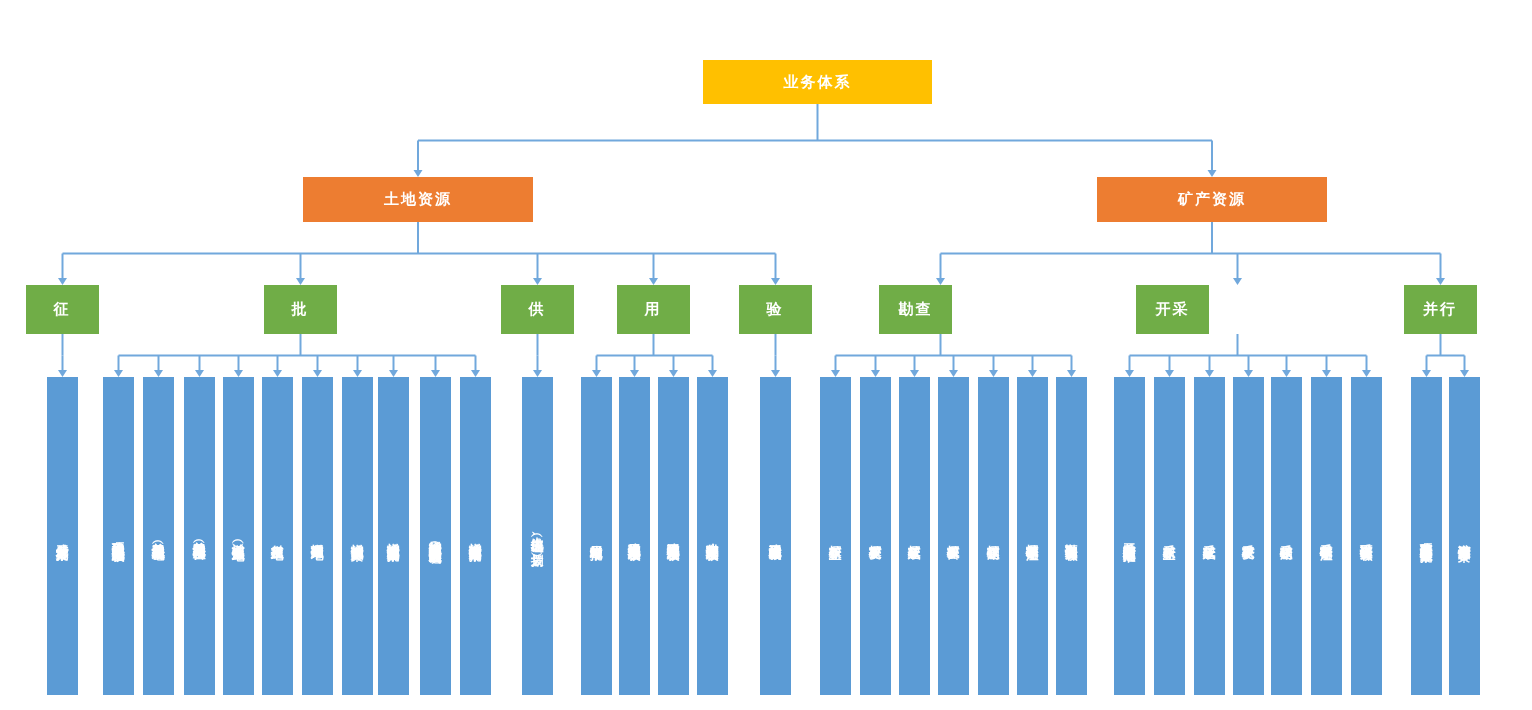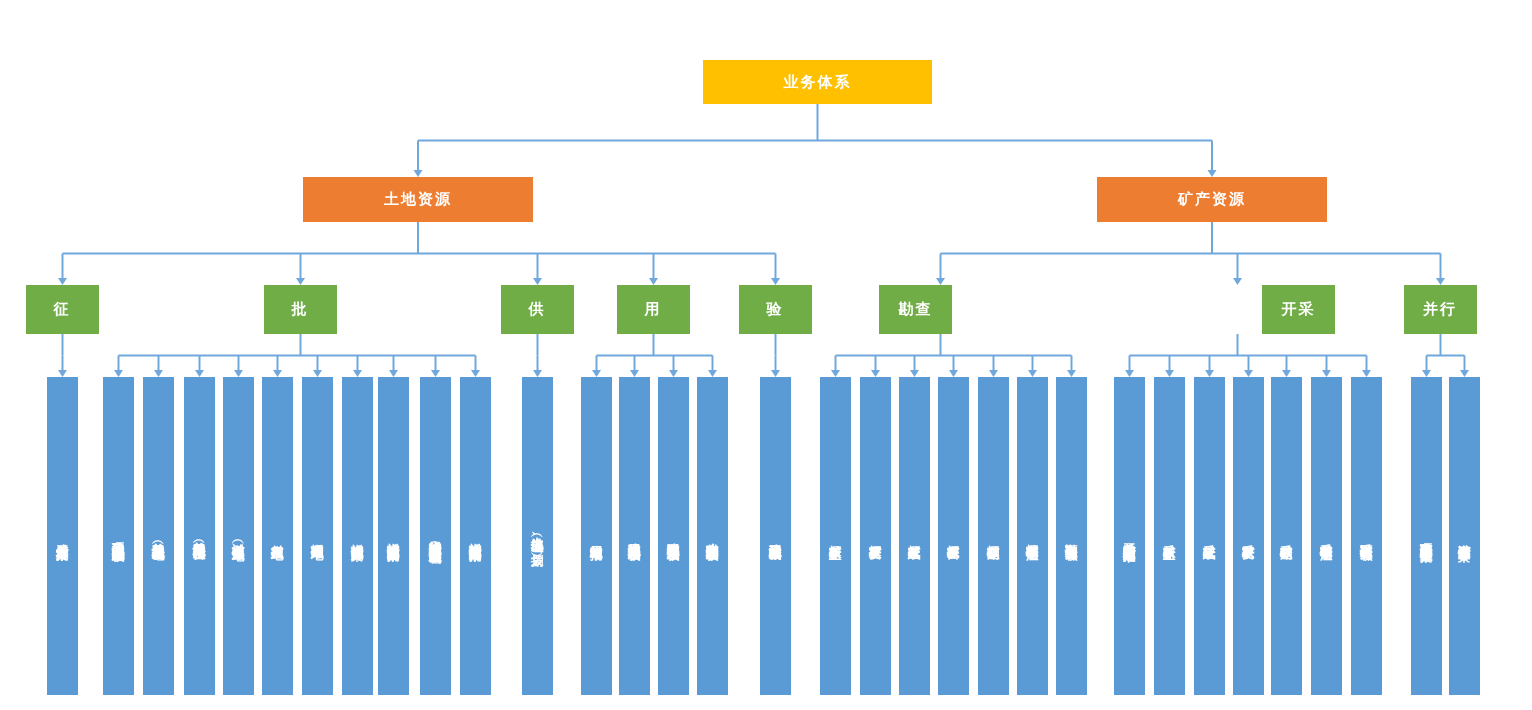--- a/index.html
+++ b/index.html
@@ -146,21 +146,21 @@
 
   <div class="node branch" style="left:1097px">矿产资源</div>
   <div class="node branch" style="left:303px">土地资源</div>
 
   <div class="node cat" style="left:25.5px">征</div>
   <div class="node cat" style="left:263.5px">批</div>
   <div class="node cat" style="left:500.5px">供</div>
   <div class="node cat" style="left:616.5px">用</div>
   <div class="node cat" style="left:738.5px">验</div>
   <div class="node cat" style="left:879px">勘查</div>
-  <div class="node cat" style="left:1262px">开采</div>
+  <div class="node cat" style="left:1136px">开采</div>
   <div class="node cat" style="left:1403.5px">并行</div>
 
   <div class="bar" style="left:46.5px">
       <span>成片开发方案审批</span>
     </div>
 
   <div class="bar" style="left:102.5px">
       <span>建设项目用地预审与选址意见书核发</span>
     </div>
   <div class="bar" style="left:142.5px">

